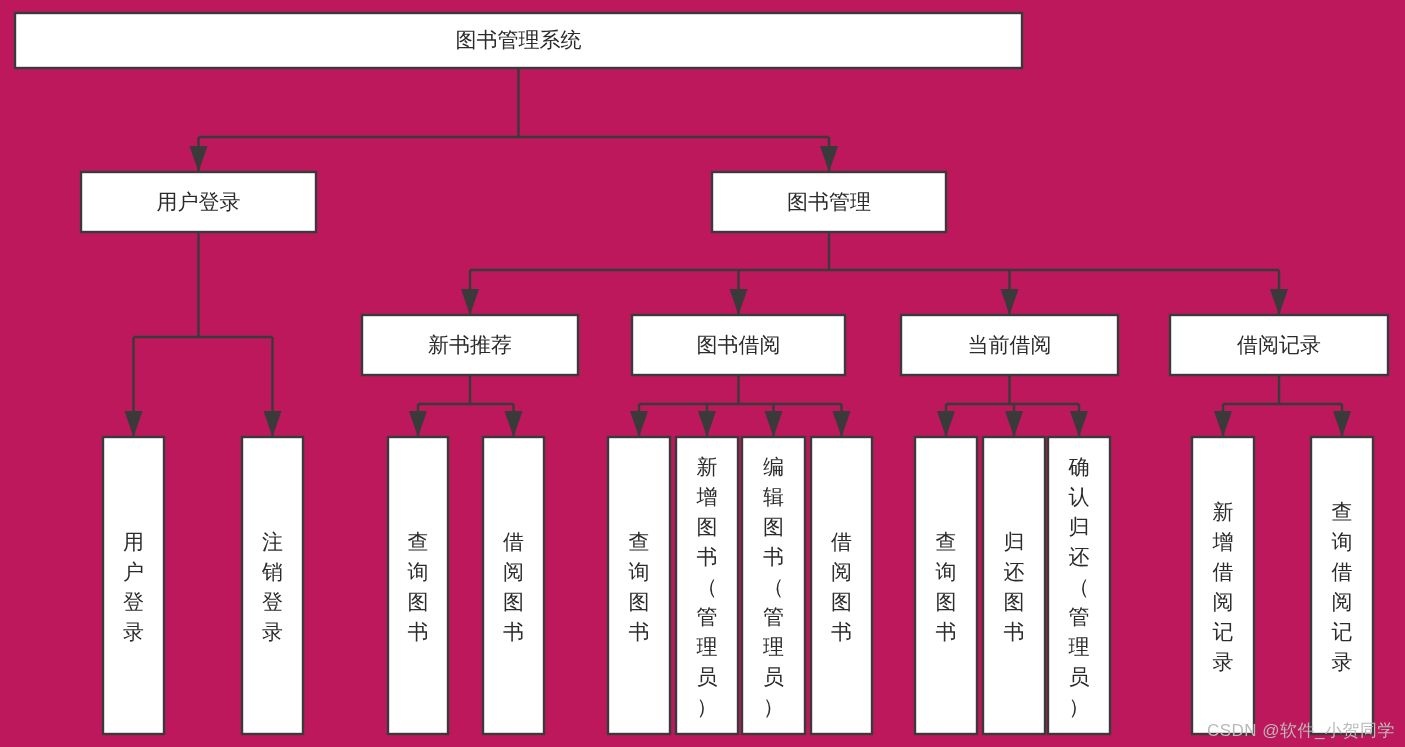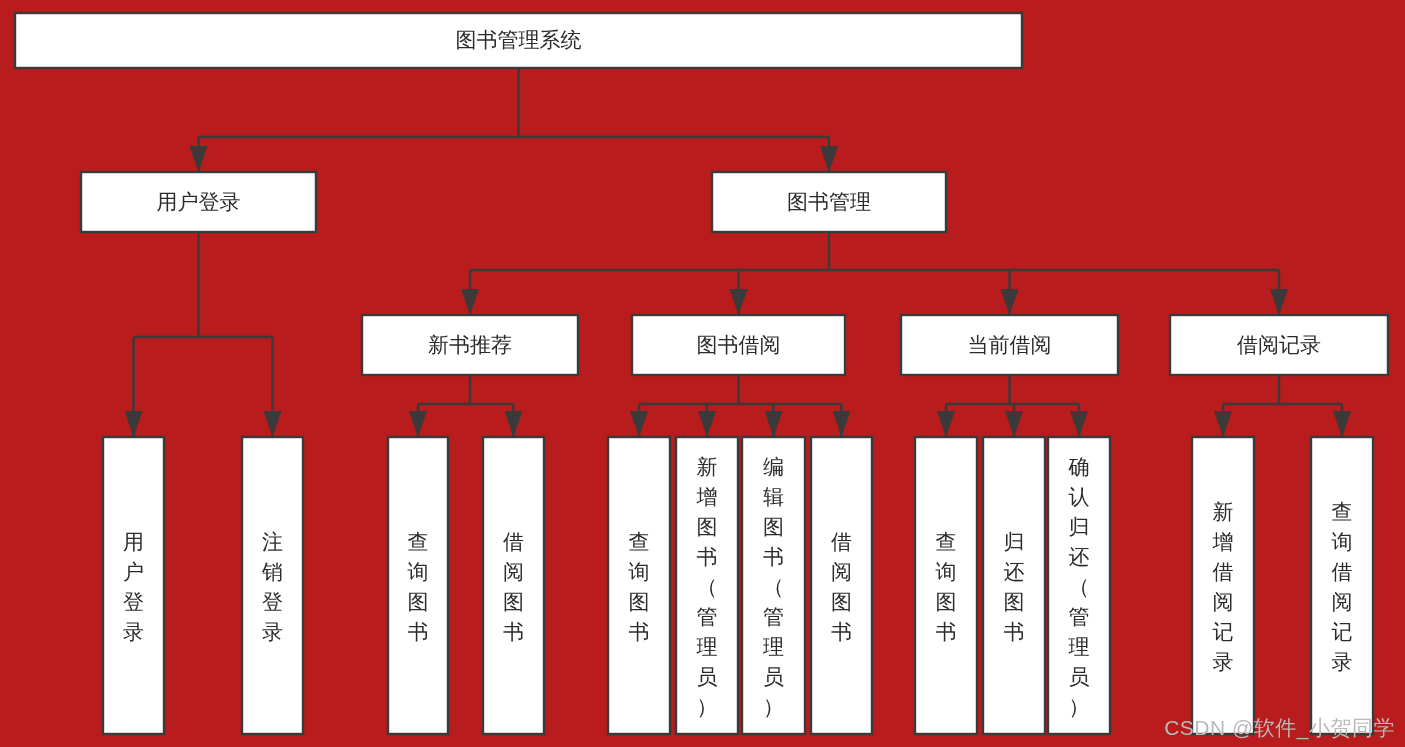--- a/index.html
+++ b/index.html
@@ -8,21 +8,21 @@
     padding: 0;
     background: #ffffff;
   }
   body {
     font-family: "Liberation Sans", "DejaVu Sans", sans-serif;
   }
   #diagram-root {
     position: relative;
     width: 1405px;
     height: 747px;
-    background: #b91c1c;
+    background: #be185d;
     overflow: hidden;
   }
   svg.flow {
     position: absolute;
     left: 0;
     top: 0;
     width: 1405px;
     height: 747px;
     display: block;
   }
@@ -52,21 +52,21 @@
     fill: #2b2b2b;
     font-family: "Liberation Sans", "DejaVu Sans", sans-serif;
     font-size: 21px;
     text-anchor: middle;
   }
   .watermark {
     position: absolute;
     right: 10px;
     bottom: 5px;
     font-family: "Liberation Sans", "DejaVu Sans", sans-serif;
-    font-size: 21px;
+    font-size: 17px;
     color: #b9b9b9;
     letter-spacing: 0.5px;
     white-space: nowrap;
     pointer-events: none;
   }
 </style>
 </head>
 <body>
 
 <div id="diagram-root">

